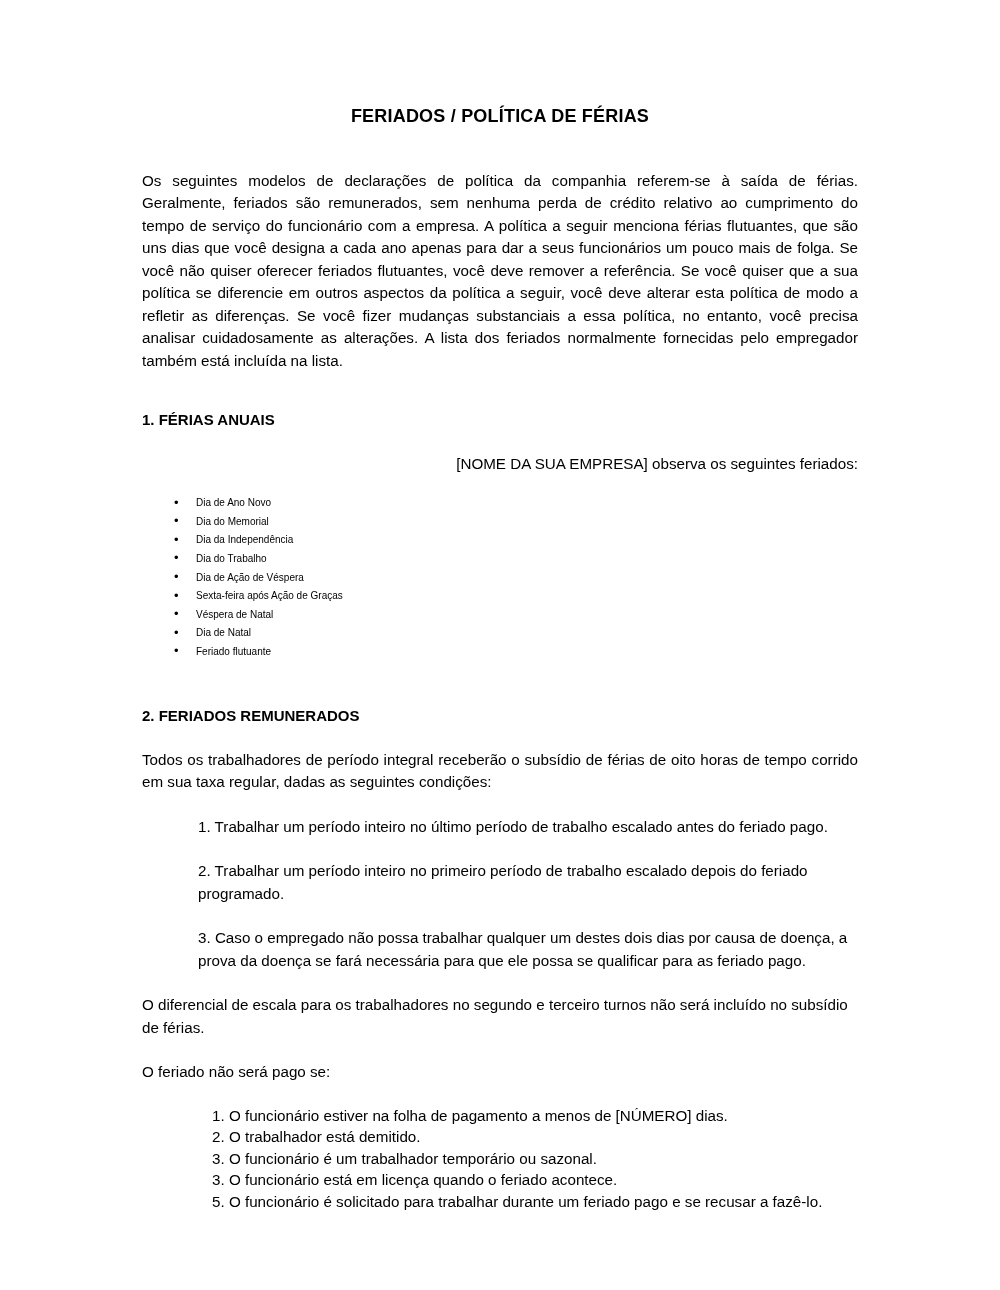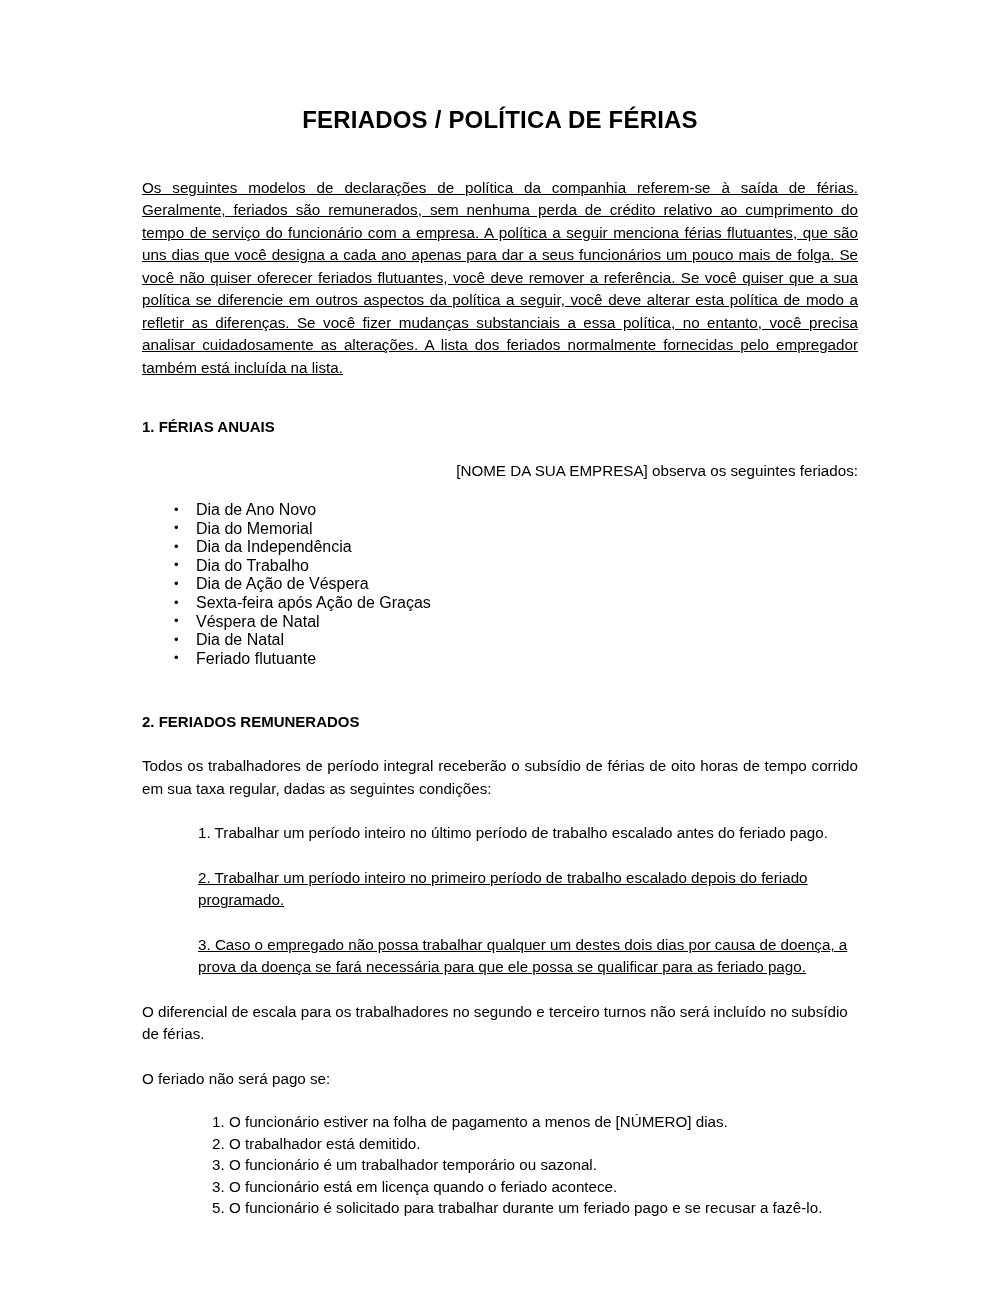--- a/index.html
+++ b/index.html
@@ -27,38 +27,37 @@
   .content {
     position: absolute;
     left: 142px;
     top: 0;
     width: 716px;
   }
 
   
   .doc-title {
     text-align: center;
-    font-size: 24px;
+    font-size: 18px;
     font-weight: bold;
     letter-spacing: 0.2px;
     margin: 0;
     padding-top: 106px;
     line-height: 1.15;
   }
 
   
   .para {
     font-size: 15.2px;
     line-height: 22.5px;
     text-align: justify;
     margin: 0;
   }
   .para.lead {
     margin-top: 43px;
-    text-decoration: underline;
   }
   .para.plain {
     text-align: left;
   }
 
   
   .section-heading {
     font-size: 15px;
     font-weight: bold;
     line-height: 22px;
@@ -79,21 +78,21 @@
   }
 
   
   .holiday-list {
     list-style: none;
     margin: 0;
     padding: 0;
     margin-top: 19px;
   }
   .holiday-list li {
-    font-size: 16px;
+    font-size: 10px;
     line-height: 18.6px;
     padding-left: 54px;
     position: relative;
   }
   .holiday-list li::before {
     content: "\2022";
     position: absolute;
     left: 32px;
     top: -0.5px;
     font-size: 13px;
@@ -102,21 +101,21 @@
 
   
   .cond-block {
     font-size: 15.2px;
     line-height: 22.5px;
     text-align: left;
     margin: 0;
     padding-left: 56px;
   }
   .cond-block.first { margin-top: 22px; }
-  .cond-block.spaced { margin-top: 22px; text-decoration: underline; }
+  .cond-block.spaced { margin-top: 22px; }
 
   
   .tight-list {
     list-style: none;
     margin: 14px;
     padding: 0;
     margin-top: 21px;
     padding-left: 56px;
   }
   .tight-list li {

